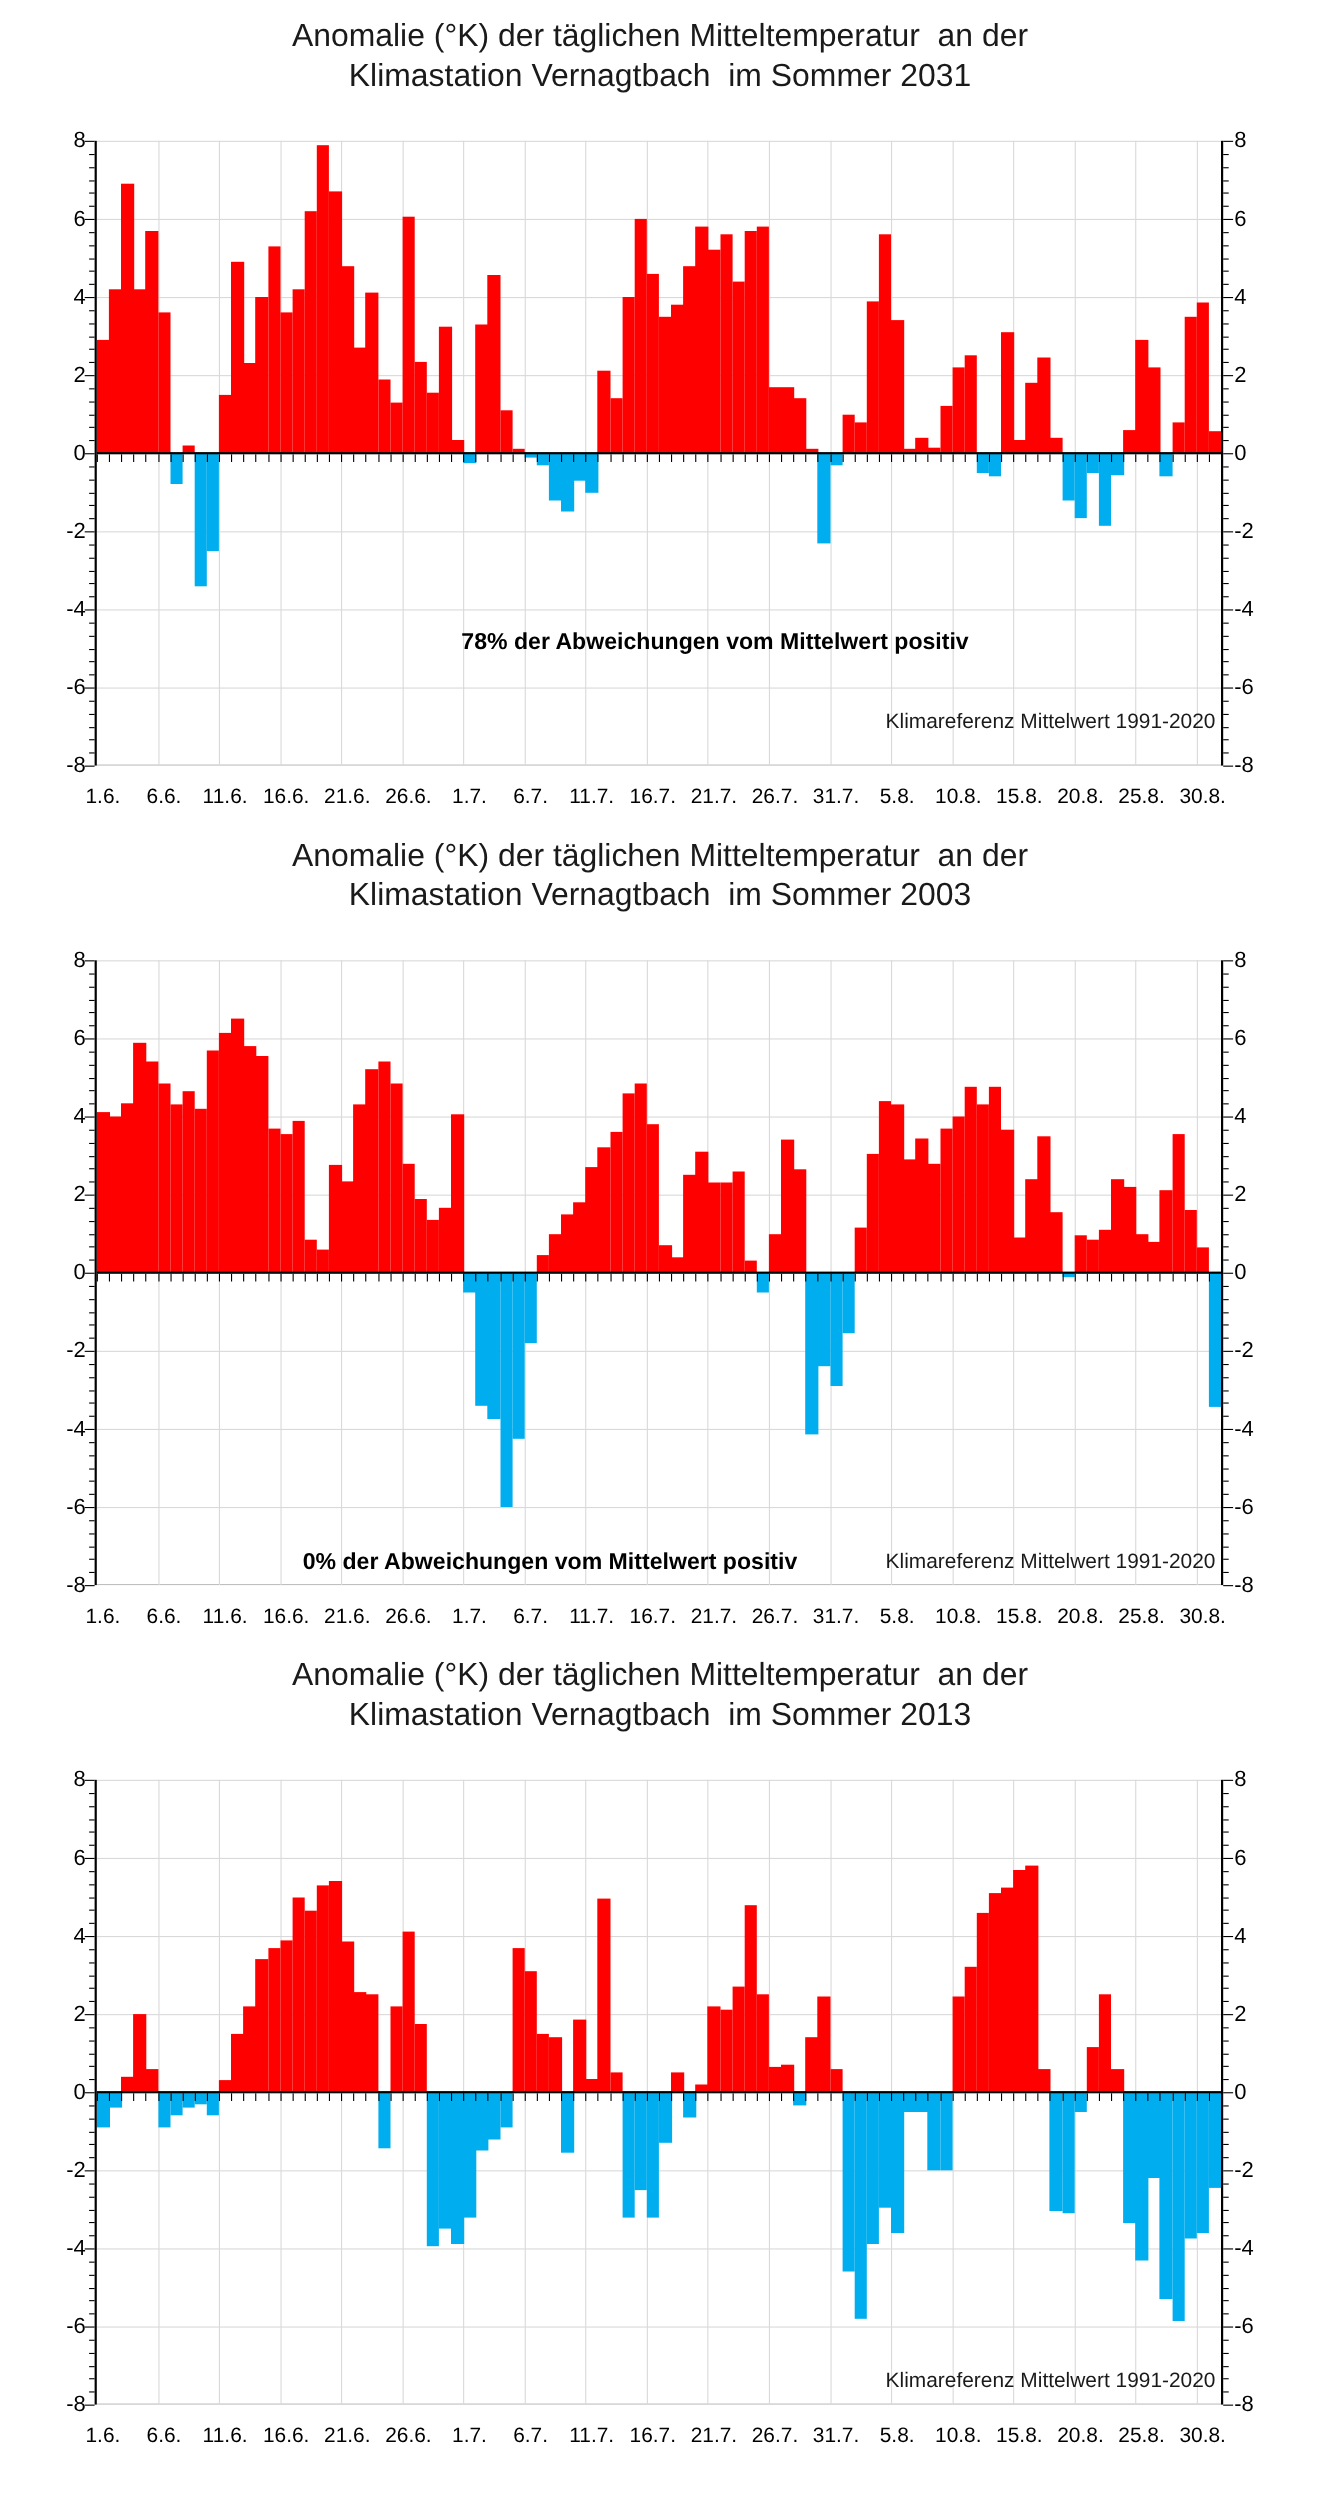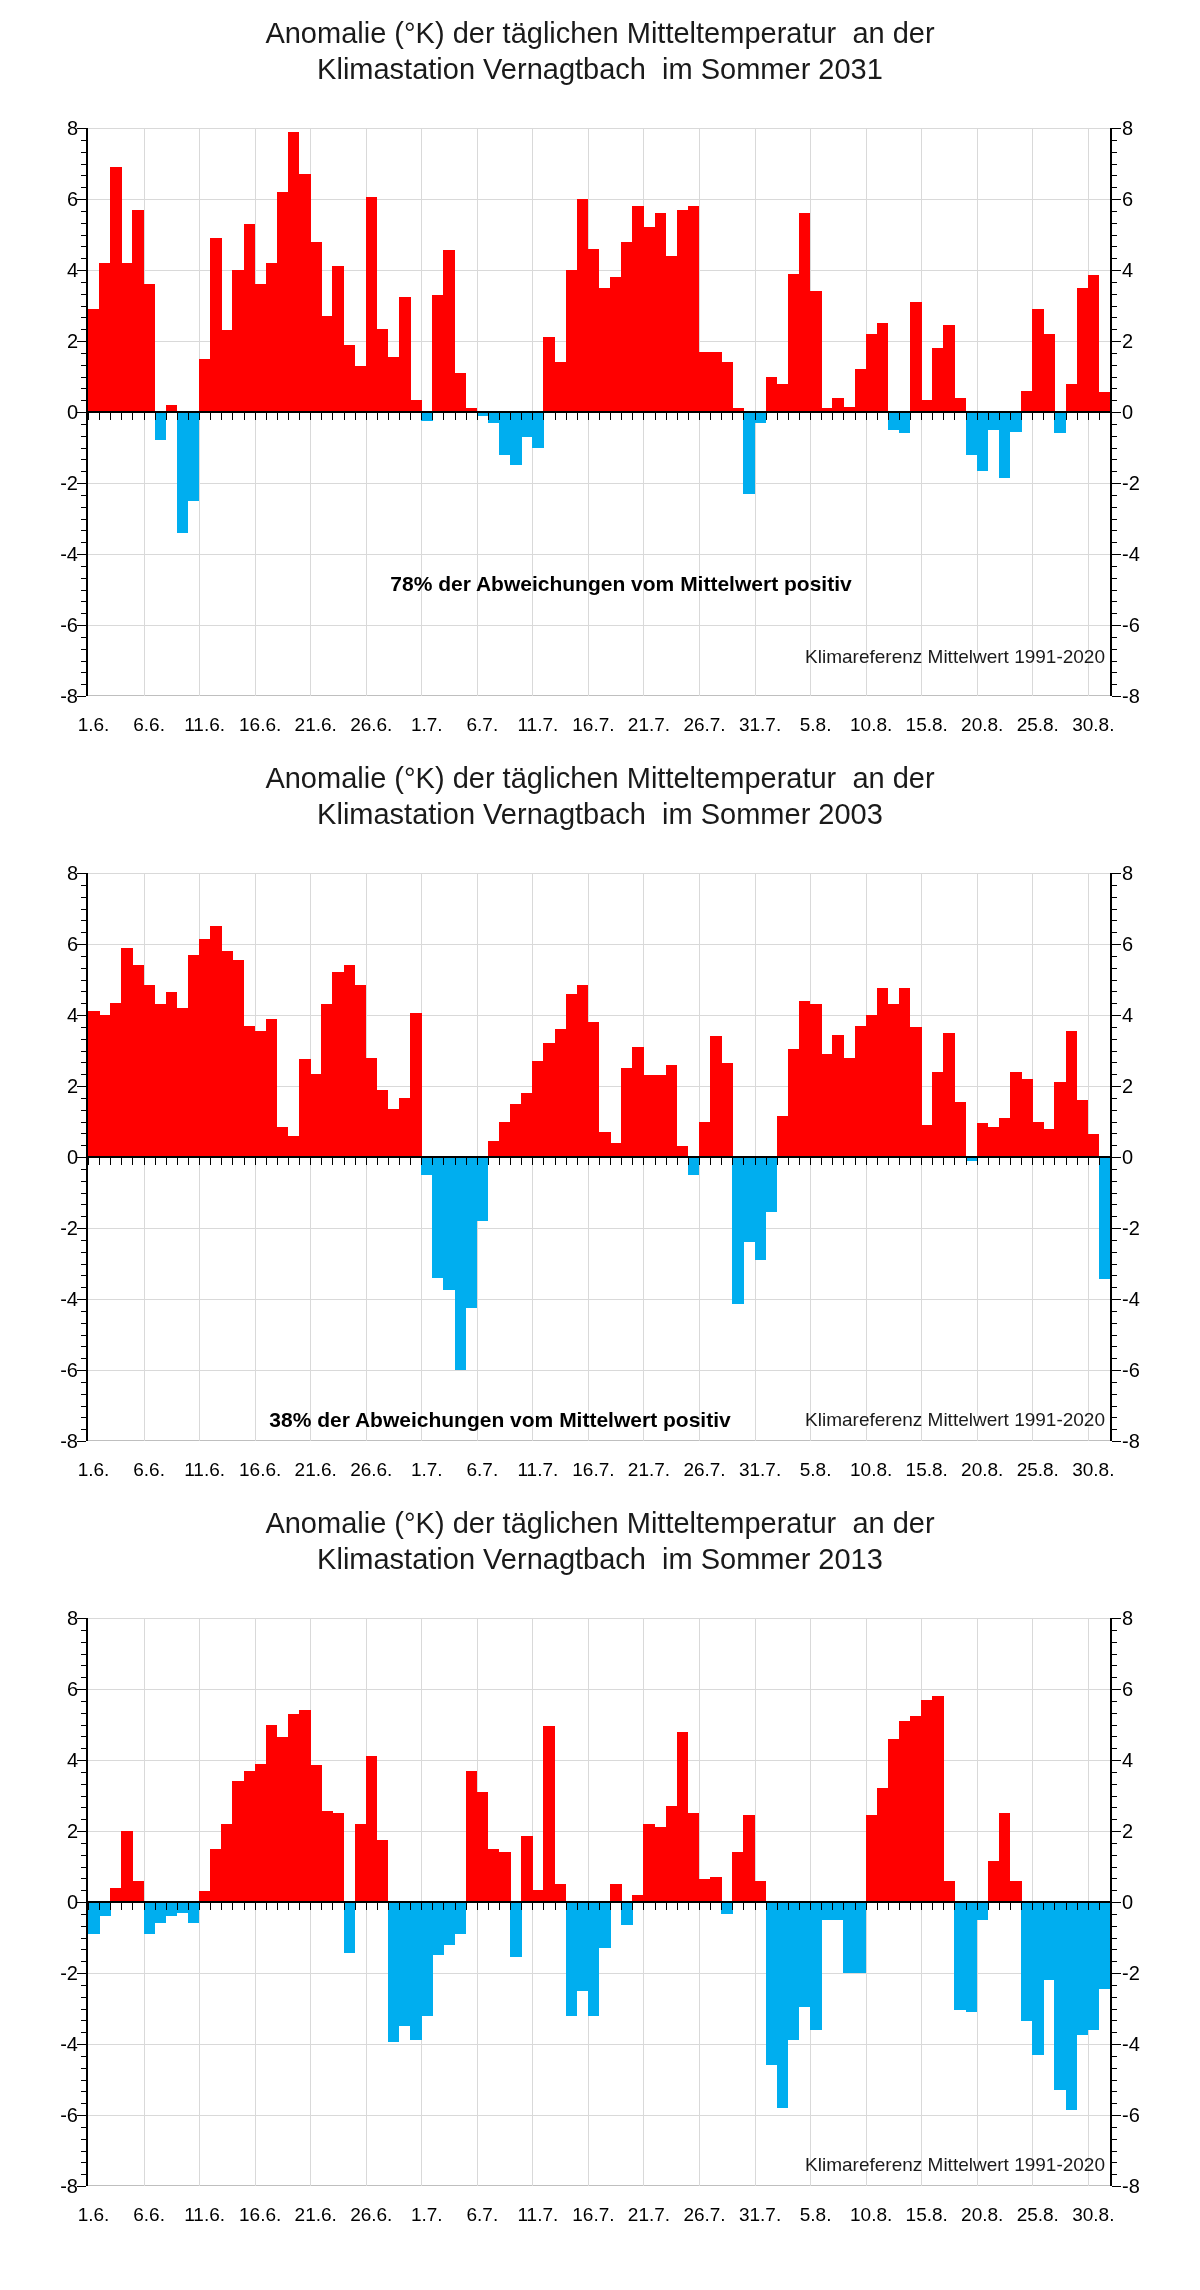--- a/index.html
+++ b/index.html
@@ -27,21 +27,21 @@
   .daytick{position:absolute;top:285px;width:1px;height:7px;background:#000;z-index:3;}
   .ylabel{position:absolute;width:46px;font-size:20px;line-height:20px;color:#000;z-index:5;}
   .ylabel-left{left:-56px;text-align:right;}
   .ylabel-right{right:-58px;text-align:left;}
   .xlabel{position:absolute;top:586px;width:60px;margin-left:-30px;text-align:center;
         font-size:19px;line-height:22px;color:#000;z-index:5;}
   .stat{position:absolute;transform:translate(-50%,-50%);white-space:nowrap;
         font-size:21px;font-weight:700;color:#000;z-index:6;}
   .ref{position:absolute;right:5px;transform:translateY(-50%);white-space:nowrap;
         font-size:19px;font-weight:400;color:#1a1a1a;z-index:6;}
-  .chart-0 .stat{left:533px;top:456px;}
+  .chart-0 .stat{left:562px;top:456px;}
   .chart-0 .ref{top:529px;}
   .chart-1 .stat{left:412px;top:547px;}
   .chart-1 .ref{top:547px;}
   .chart-2 .stat{left:347px;top:547px;}
   .chart-2 .ref{top:547px;}
 </style>
 </head>
 <body>
 
 <div id="page">
@@ -400,21 +400,21 @@
         <div class="xlabel" style="left: 894.25px;">20.8.</div>
         <div class="xlabel" style="left: 949.793px;">25.8.</div>
         <div class="xlabel" style="left: 1005.34px;">30.8.</div>
       </div>
   </section>
 
   <section class="chart-block chart-1" style="top:745px">
     <h2 class="title-line title-1">Anomalie (°K) der täglichen Mitteltemperatur  an der</h2>
     <h2 class="title-line title-2">Klimastation Vernagtbach  im Sommer 2003</h2>
     <div class="plot">
-      <div class="stat">38% der Abweichungen vom Mittelwert positiv</div>
+      <div class="stat">0% der Abweichungen vom Mittelwert positiv</div>
       <div class="ref">Klimareferenz Mittelwert 1991-2020</div>
     <div class="frame-top"></div>
         <div class="frame-bottom"></div>
         <div class="hgrid" style="top: 71px;"></div>
         <div class="hgrid" style="top: 142px;"></div>
         <div class="hgrid" style="top: 213px;"></div>
         <div class="hgrid" style="top: 355px;"></div>
         <div class="hgrid" style="top: 426px;"></div>
         <div class="hgrid" style="top: 497px;"></div>
         <div class="vgrid" style="left: 55.5435px;"></div>

